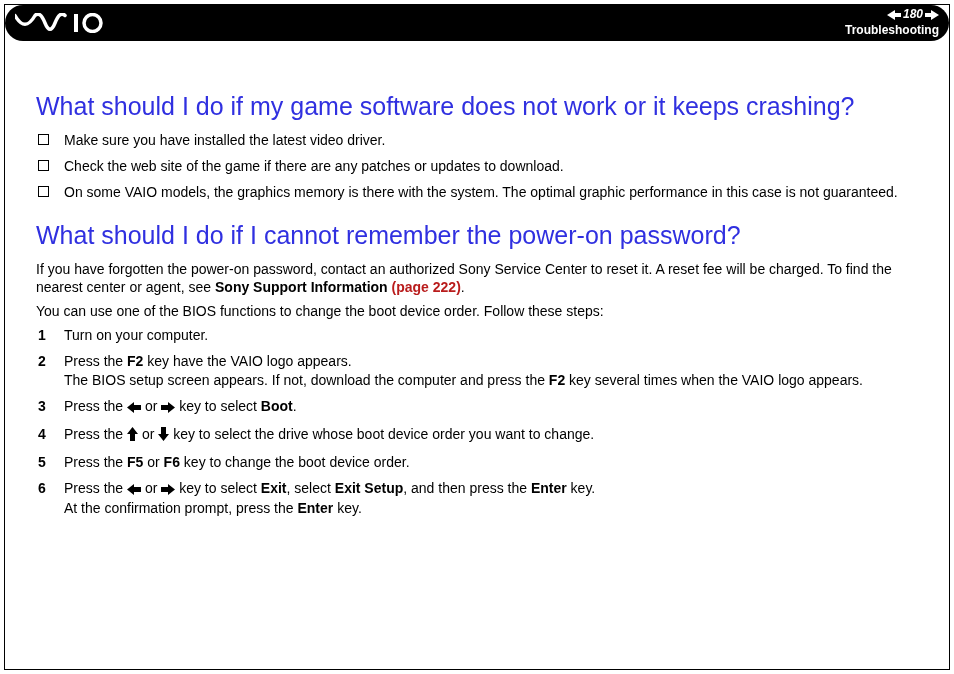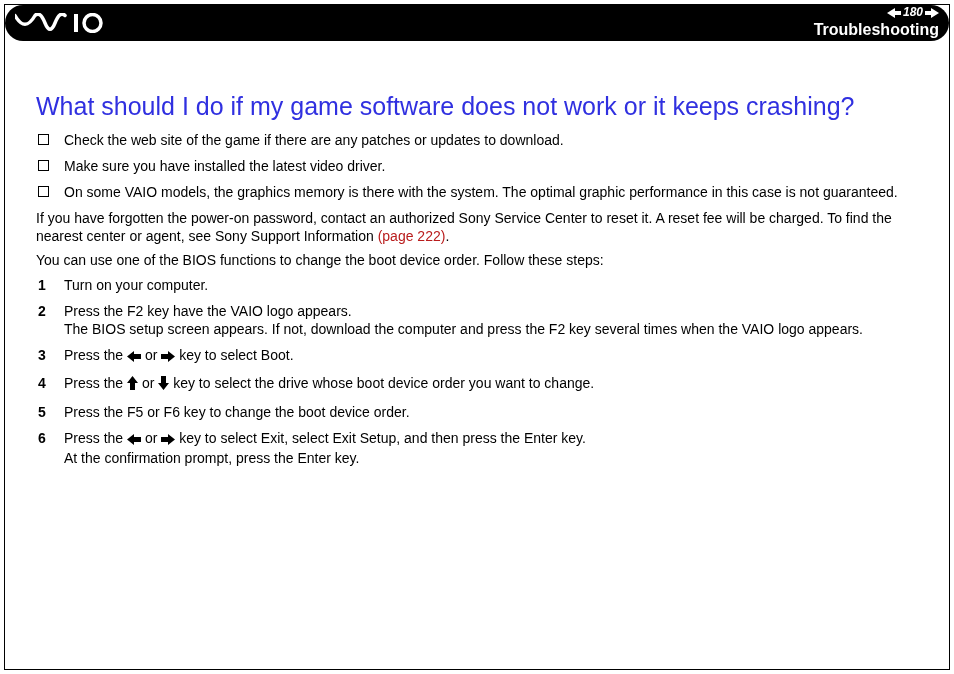--- a/index.html
+++ b/index.html
@@ -39,21 +39,21 @@
   }
   .page-nav {
     display: flex;
     align-items: center;
     gap: 2px;
     font-style: italic;
     font-weight: bold;
     font-size: 12px;
   }
   .nav-arrow { display: inline-flex; }
-  .section-label { font-weight: bold; font-size: 16px; }
+  .section-label { font-weight: bold; font-size: 12px; }
   .content {
     position: absolute;
     top: 60px; left: 36px; right: 28px;
     font-size: 14px;
     color: #000;
     line-height: 1.3;
   }
   .content.nudge { top: 90px; }
   h2.q {
     color: #3030e0;
@@ -84,21 +84,21 @@
     padding-left: 28px;
     margin-bottom: 8px;
     counter-increment: step;
   }
   ol.num li::before {
     content: counter(step);
     position: absolute;
     left: 2px; top: 0;
     font-weight: bold;
   }
-  .b { font-weight: normal; margin-top: 40px; }
+  .b { font-weight: bold; margin-top: 40px; }
   .key-icon { display: inline-block; vertical-align: -2px; }
 </style>
 </head>
 <body>
 
 <div class="page-border"></div>
 
 <div class="topbar">
   <div class="logo">
     <svg width="90" height="20" viewBox="0 0 180 40">
@@ -122,25 +122,26 @@
       </span>
     </div>
     <div class="section-label">Troubleshooting</div>
   </div>
 </div>
 
 <div class="content nudge">
 
   <h2 class="q">What should I do if my game software does not work or it keeps crashing?</h2>
   <ul class="sq">
+    <li>Make sure you have installed the latest video driver.</li>
     <li>Check the web site of the game if there are any patches or updates to download.</li>
-    <li>Make sure you have installed the latest video driver.</li>
     <li>On some VAIO models, the graphics memory is there with the system. The optimal graphic performance in this case is not guaranteed.</li>
   </ul>
 
+  <h2 class="q">What should I do if I cannot remember the power-on password?</h2>
   <p class="para">
     <span>If you have forgotten the power-on password, contact an authorized Sony Service Center to reset it. A reset fee will be charged. To find the nearest center or agent, see </span><span class="b">Sony Support Information </span><span class="b link">(page 222)</span><span>.</span>
   </p>
 
   <p class="para">You can use one of the BIOS functions to change the boot device order. Follow these steps:</p>
   <ol class="num">
     <li><span>Turn on your computer.</span></li>
     <li>
       <span>Press the </span><span class="b">F2</span><span> key have the VAIO logo appears.</span><br>
       <span>The BIOS setup screen appears. If not, download the computer and press the </span><span class="b">F2</span><span> key several times when the VAIO logo appears.</span>

